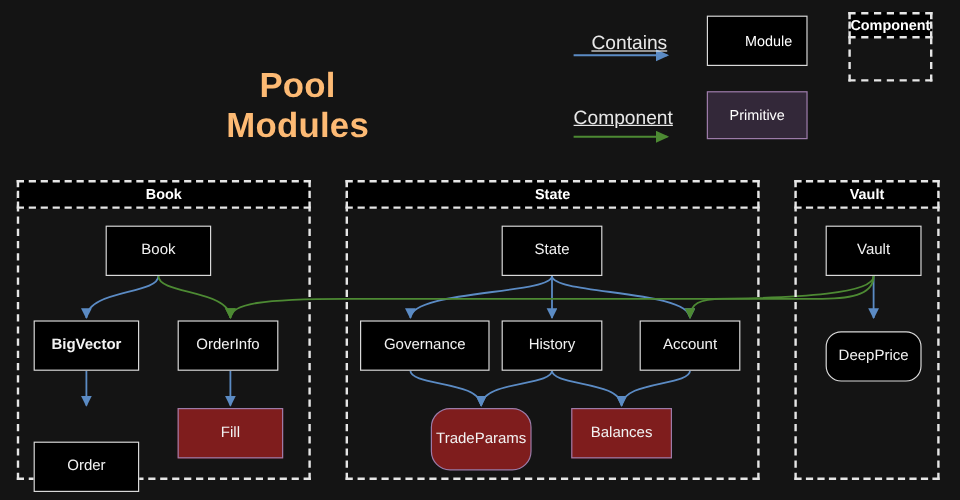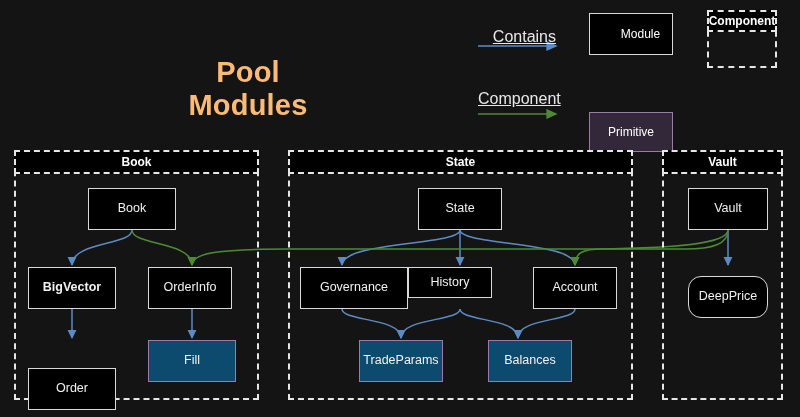--- a/index.html
+++ b/index.html
@@ -104,21 +104,21 @@
     font-size: 12.5px;
     color: #f2f2f2;
     text-align: center;
     line-height: 1.1;
   }
   .node.module {
     background: #000000;
     border: 1.5px solid #d9d9d9;
   }
   .node.primitive {
-    background: #0c4a6e;
+    background: #7f1d1d;
     border: 1.5px solid #9c7ba8;
   }
 </style>
 </head>
 <body>
 
 <div id="canvas">
 
   <svg id="edges">
     <defs>
@@ -156,42 +156,42 @@
         <path d="M728,230 C728,244 674.4,249 577.92,249 L288.48,249 C218.8,249 192,253 192,265" fill="none" stroke="#4d8a33" stroke-width="1.5" marker-end="url(#ah-green)"></path>
       </g>
   </svg>
 
   <div class="diagram-title">Pool Modules</div>
 
   <div class="legend-label" style="left:478px; top:28px; width:78px;">Contains</div>
   <div class="legend-label" style="left:478px; top:90px; width:78px;">Component</div>
 
   <div class="legend-box" style="left:589px; top:13px; width:84px; height:42px; background:#000000; border:1.5px solid #d9d9d9;padding-left:19px;">Module</div>
-  <div class="legend-box" style="left:589px; top:76px; width:84px; height:40px; background:#332839; border:1.5px solid #9c7ba8;margin-top:36px;">Primitive</div>
+  <div class="legend-box" style="left:589px; top:76px; width:84px; height:40px; background:#332839; border:1.5px solid #9c7ba8;">Primitive</div>
 
   <div class="legend-comp" style="left:707px; top:10px; width:70px; height:58px;"></div>
   <div class="legend-comp-head" style="left:707px; top:10px; width:70px; height:22px;">Component</div>
 
   <div id="containers">
       <div class="container-box" style="left: 14px; top: 150px; width: 245px; height: 250px;"></div>
       <div class="container-head" style="left: 14px; top: 150px; width: 245px; height: 24px;">Book</div>
       <div class="container-box" style="left: 288px; top: 150px; width: 345px; height: 250px;"></div>
       <div class="container-head" style="left: 288px; top: 150px; width: 345px; height: 24px;">State</div>
       <div class="container-box" style="left: 662px; top: 150px; width: 121px; height: 250px;"></div>
       <div class="container-head" style="left: 662px; top: 150px; width: 121px; height: 24px;">Vault</div>
     </div>
   <div id="nodes">
       <div class="node module" style="left: 88px; top: 188px; width: 88px; height: 42px;">Book</div>
       <div class="node module" style="left: 28px; top: 267px; width: 88px; height: 42px; font-weight: bold;">BigVector</div>
       <div class="node module" style="left: 148px; top: 267px; width: 84px; height: 42px;">OrderInfo</div>
       <div class="node module" style="left: 28px; top: 340px; width: 88px; height: 42px; margin-top: 28px;">Order</div>
       <div class="node primitive" style="left: 148px; top: 340px; width: 88px; height: 42px;">Fill</div>
       <div class="node module" style="left: 418px; top: 188px; width: 84px; height: 42px;">State</div>
       <div class="node module" style="left: 300px; top: 267px; width: 108px; height: 42px;">Governance</div>
-      <div class="node module" style="left: 408px; top: 267px; width: 84px; height: 31px;">History</div>
+      <div class="node module" style="left: 418px; top: 267px; width: 84px; height: 42px;">History</div>
       <div class="node module" style="left: 533px; top: 267px; width: 84px; height: 42px; text-align: center;">Account</div>
-      <div class="node primitive" style="left: 359px; top: 340px; width: 84px; height: 42px;">TradeParams</div>
-      <div class="node primitive" style="left: 476px; top: 340px; width: 84px; height: 42px; margin-left: 12px;">Balances</div>
+      <div class="node primitive" style="left: 359px; top: 340px; width: 84px; height: 52px; border-radius: 16px;">TradeParams</div>
+      <div class="node primitive" style="left: 476px; top: 340px; width: 84px; height: 42px;">Balances</div>
       <div class="node module" style="left: 688px; top: 188px; width: 80px; height: 42px;">Vault</div>
       <div class="node module" style="left: 688px; top: 276px; width: 80px; height: 42px; border-radius: 13px;">DeepPrice</div>
     </div>
 
 </div>
 
 </body></html>

